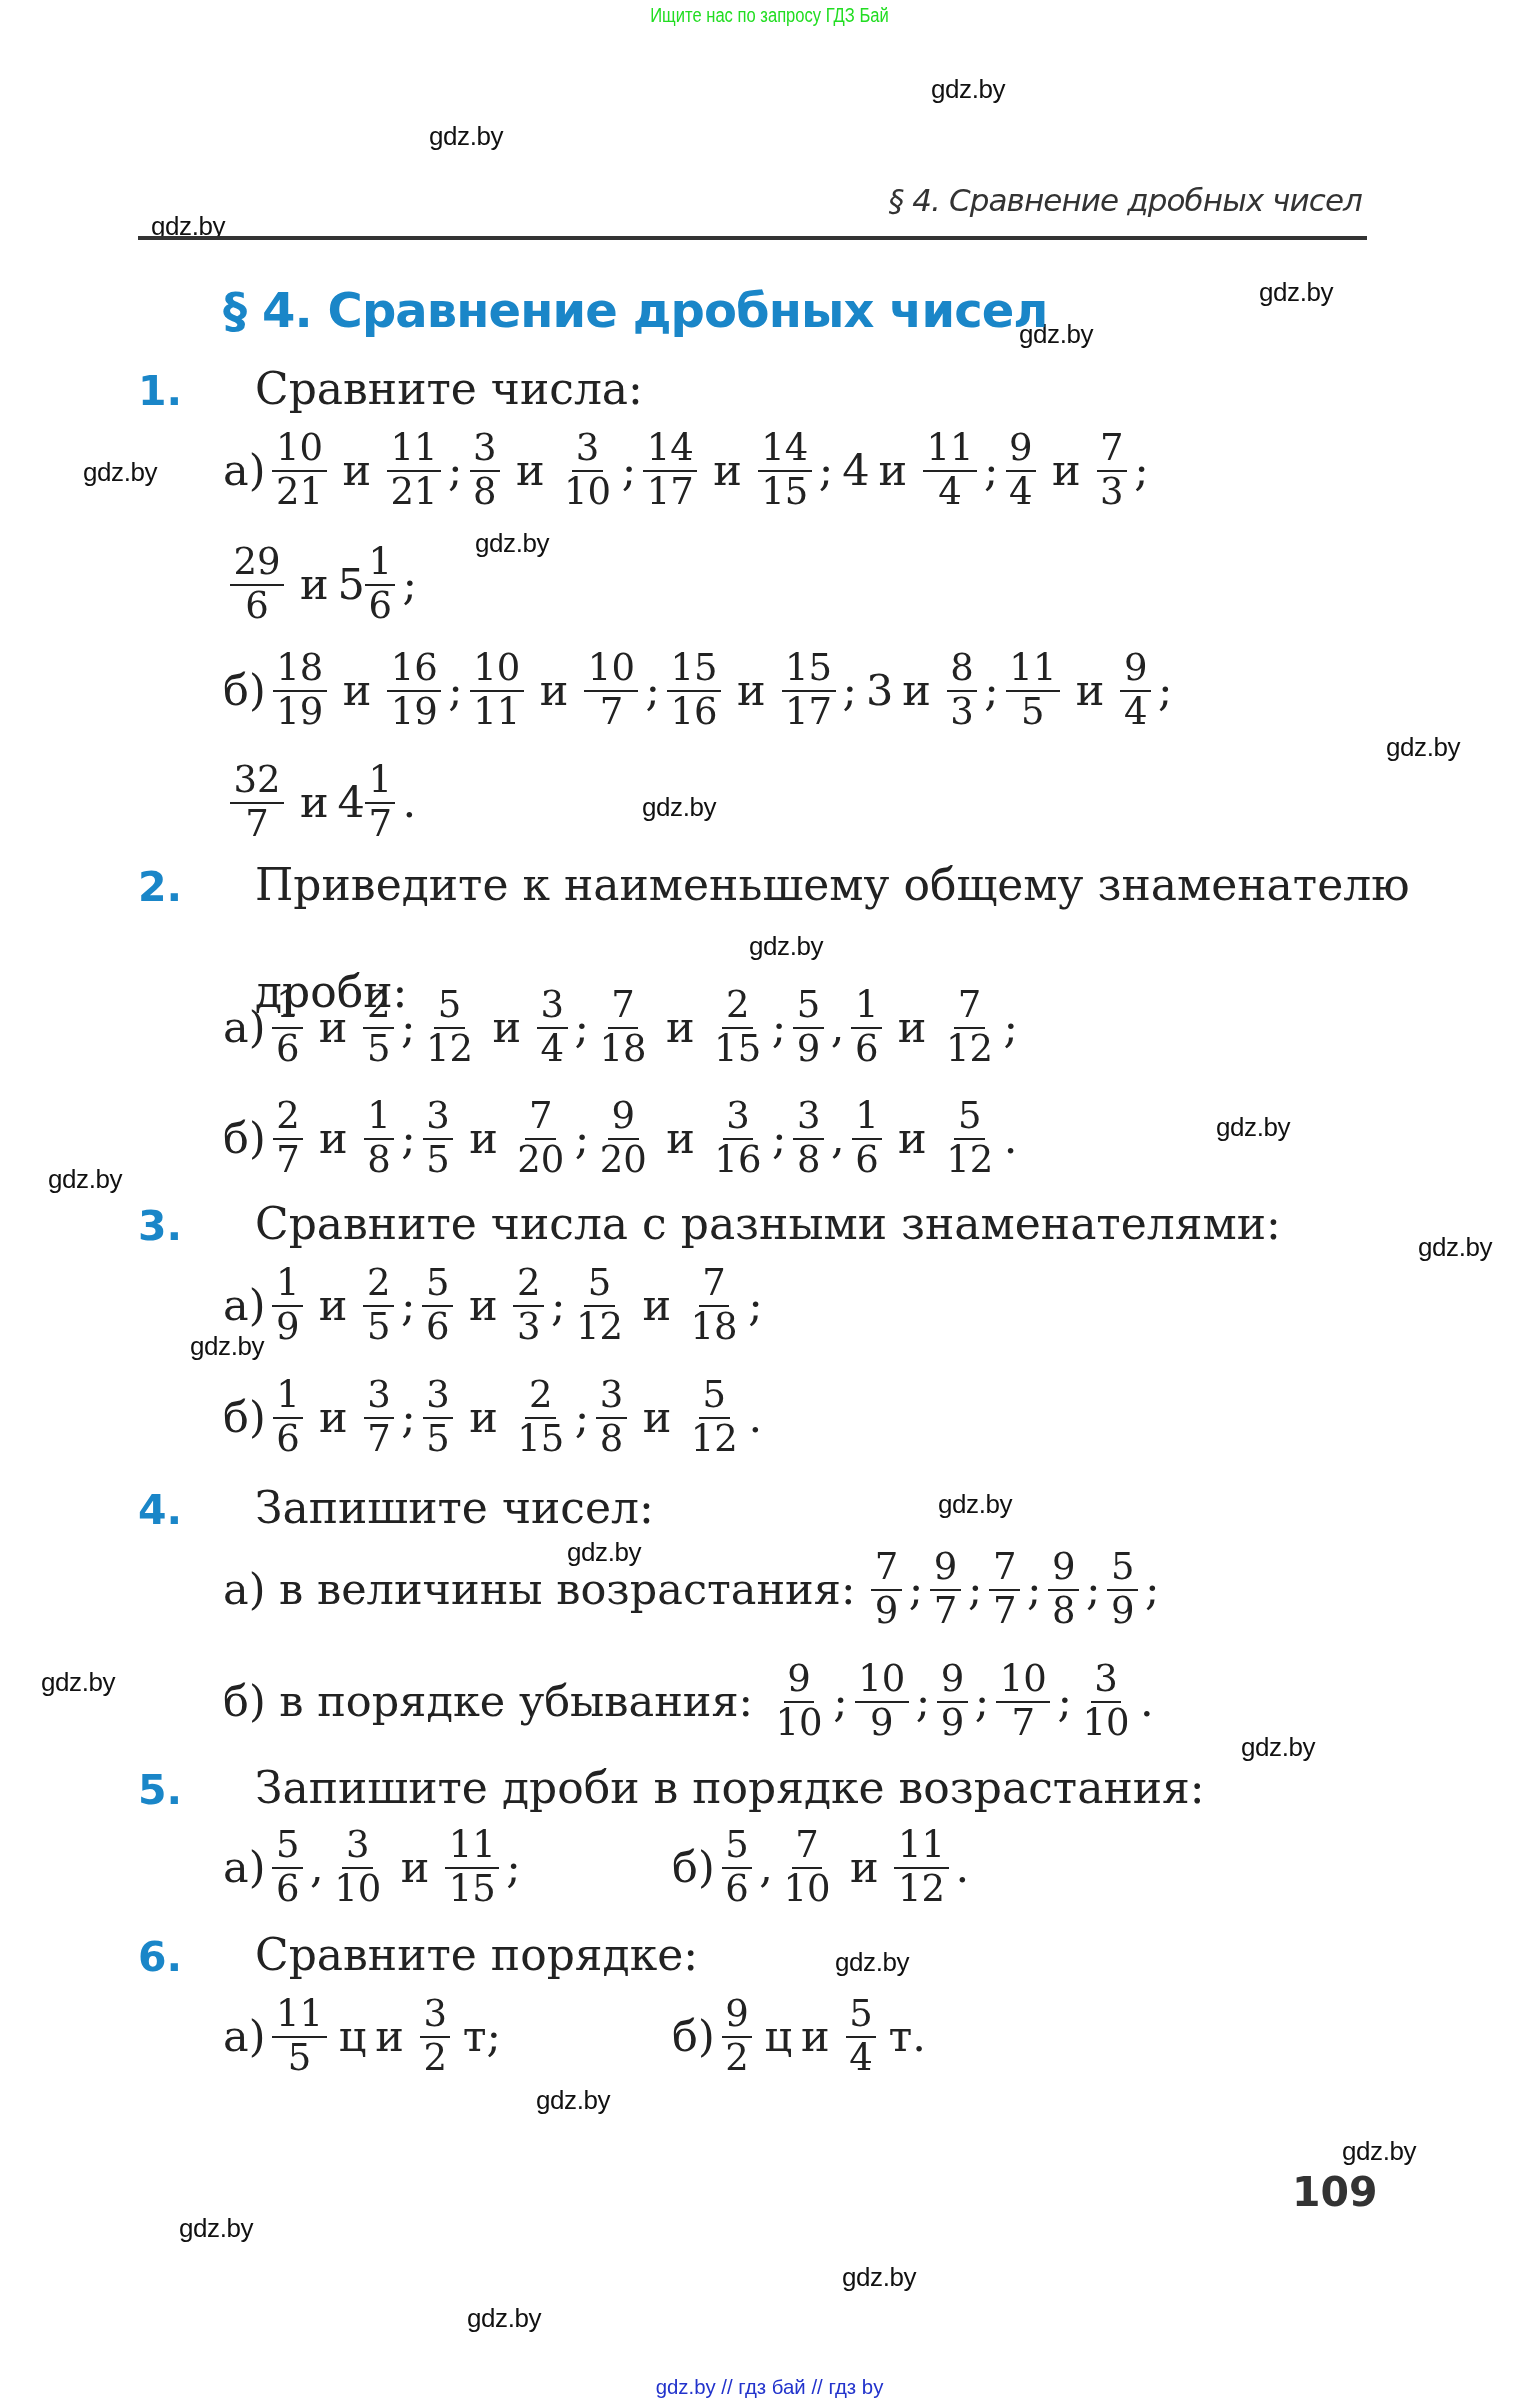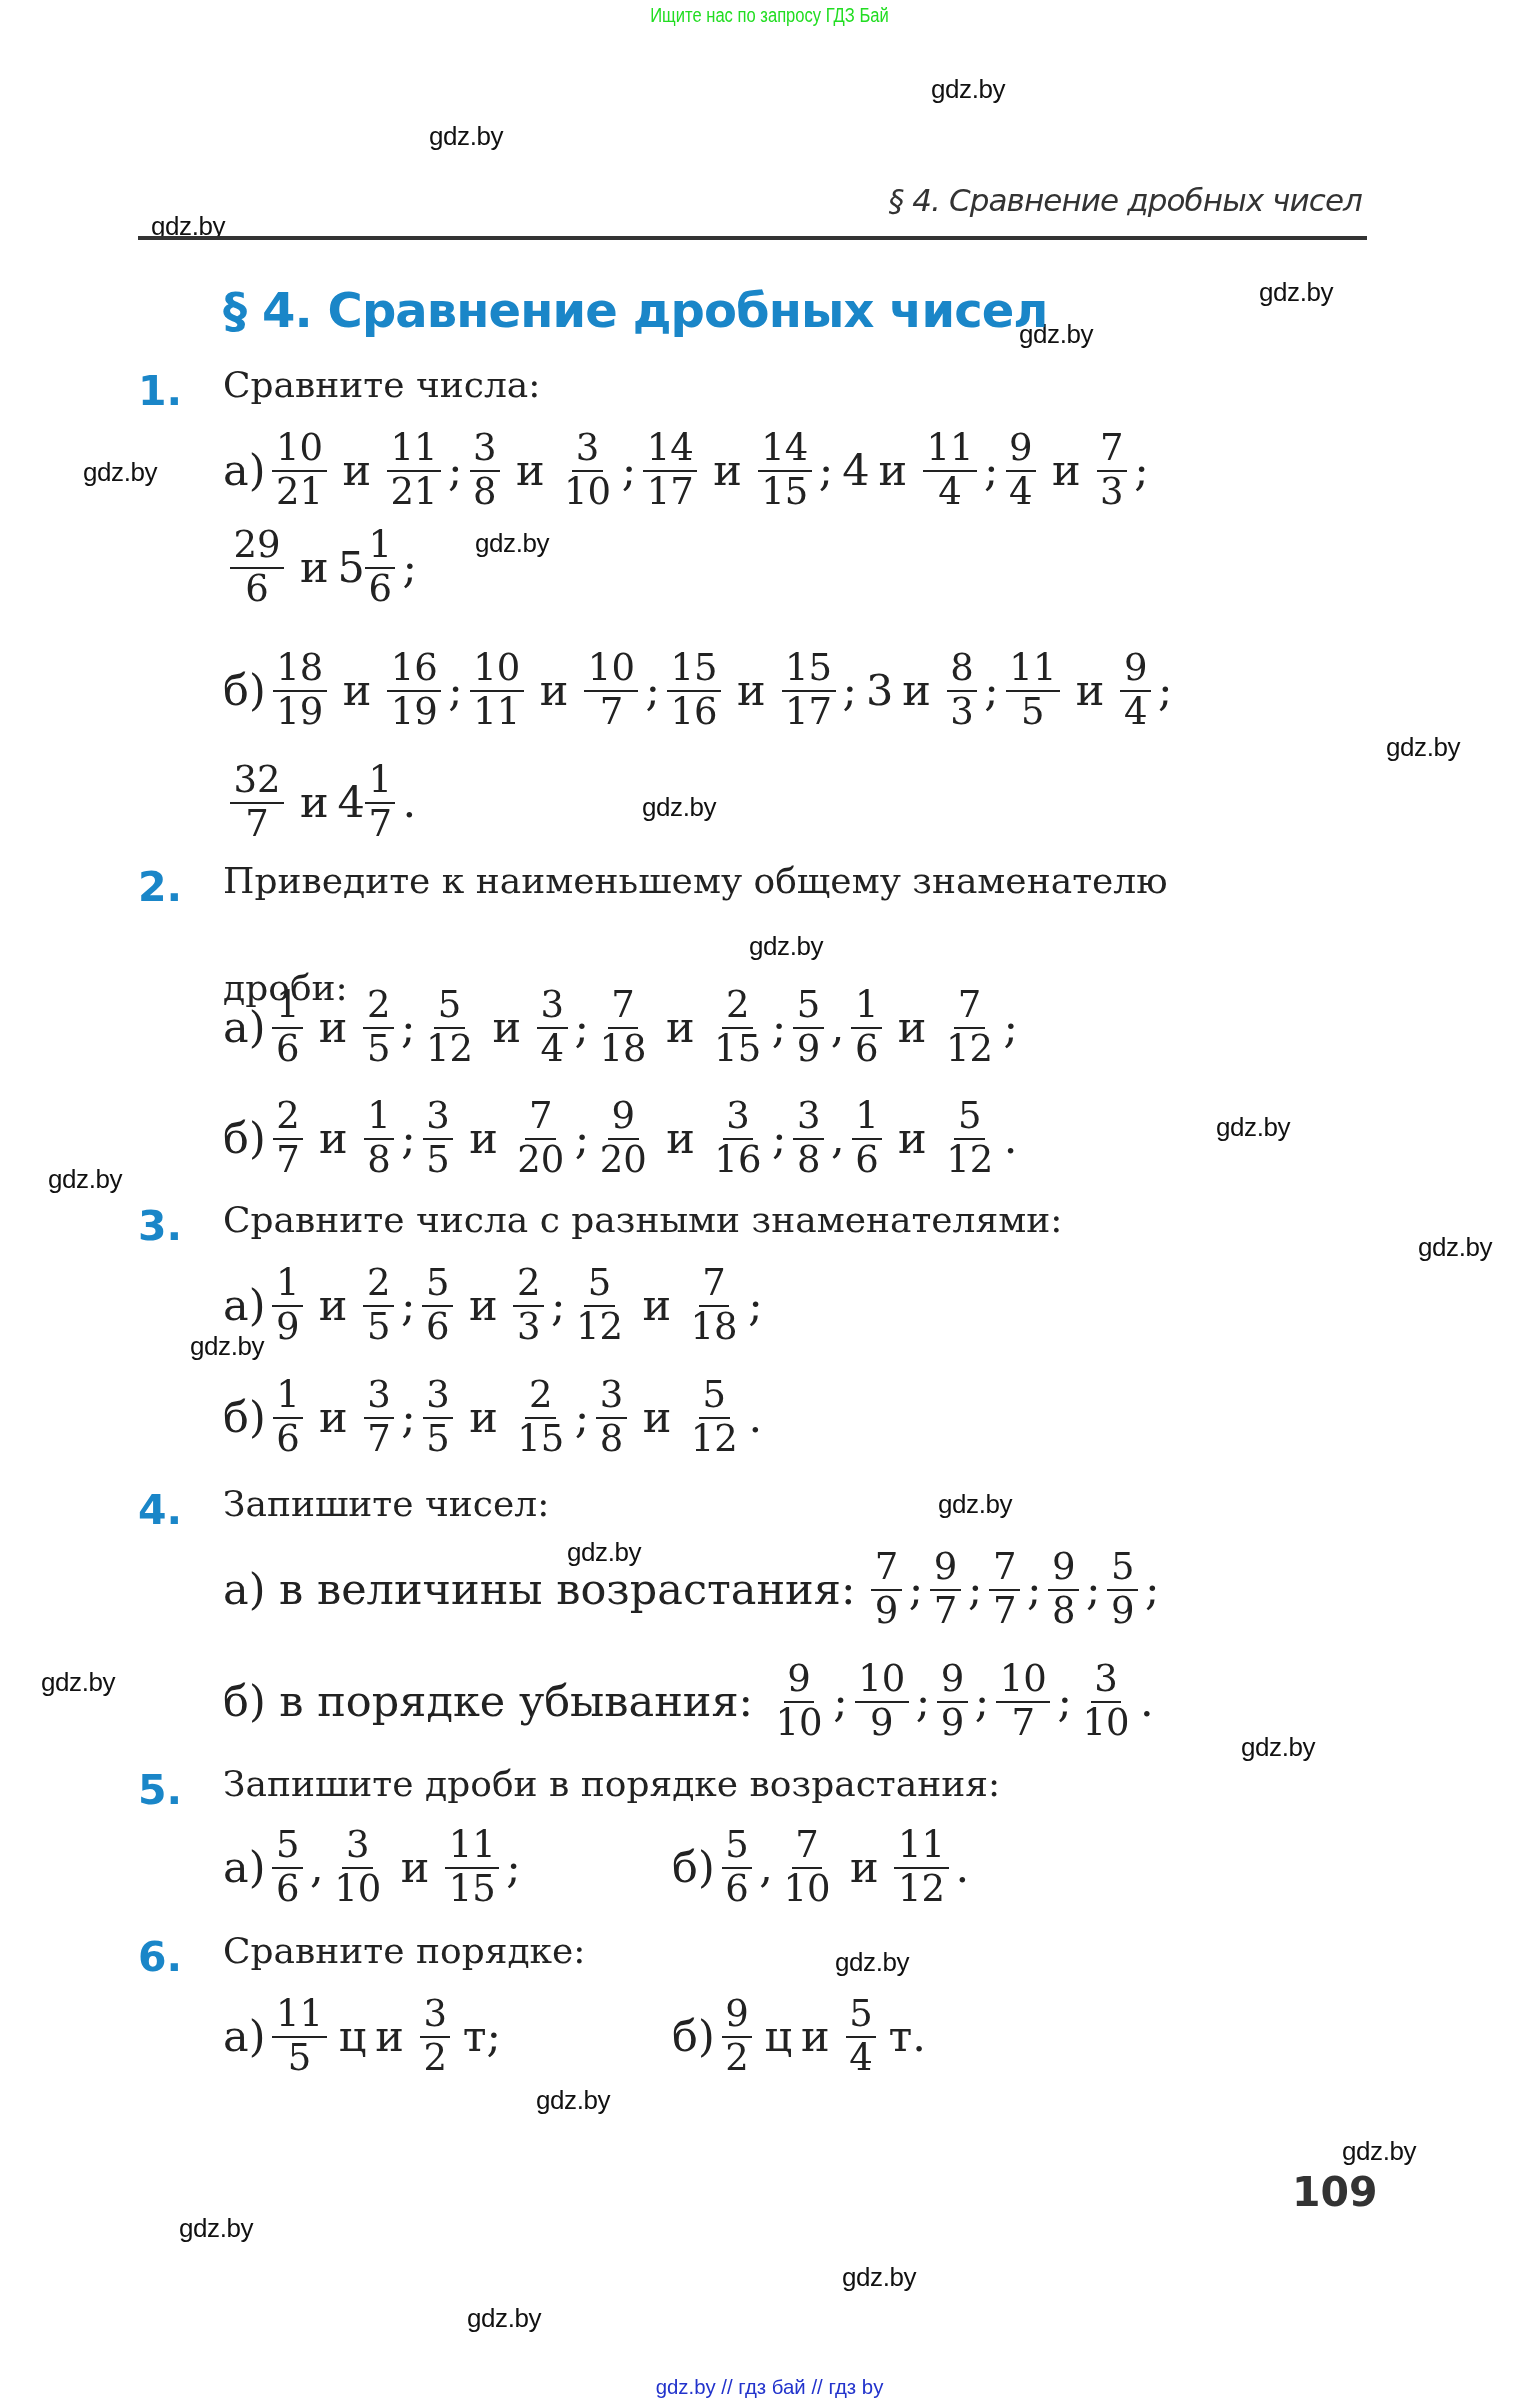--- a/index.html
+++ b/index.html
@@ -5,21 +5,21 @@
   html,body{margin:0;padding:0;background:#fff;}
   body{width:1539px;height:2401px;position:relative;overflow:hidden;font-family:"DejaVu Serif","Liberation Serif",serif;color:#222;}
   .abs{position:absolute;}
   .topnote{top:3.5px;left:0;width:1539px;text-align:center;color:#22dd22;font-family:"Liberation Sans",sans-serif;font-size:19.5px;transform:scaleX(0.85);}
   .wm{position:absolute;font-family:"Liberation Sans",sans-serif;font-size:26px;color:#111;letter-spacing:-0.4px;}
   .runhead{top:182px;right:177px;font-family:"DejaVu Sans","Liberation Sans",sans-serif;font-style:italic;font-size:31px;color:#333;letter-spacing:-0.9px;}
   .rule{top:236px;left:138px;width:1229px;height:4.4px;background:#333;}
   .title{top:282px;left:223px;font-family:"DejaVu Sans","Liberation Sans",sans-serif;font-weight:bold;font-size:48px;color:#1a86c8;letter-spacing:-0.9px;}
   .pnum{position:absolute;left:138px;font-family:"DejaVu Sans","Liberation Sans",sans-serif;font-weight:bold;font-size:41px;color:#1a86c8;}
   .line{position:absolute;left:223px;font-size:43px;line-height:1;white-space:nowrap;display:flex;align-items:center;}
-  .stmt{font-size:36px;}
+  .stmt{font-size:44px;margin-left:32px;}
   .frac{display:inline-flex;flex-direction:column;align-items:center;vertical-align:middle;margin:0 7px;font-size:37px;line-height:1.05;}
   .frac .n{padding:0 3.5px 1.8px;border-bottom:2.7px solid #222;}
   .frac .d{padding:1.8px 3.5px 0;}
   .w{margin:0 8.9px;}
   .pagenum{top:2168px;left:1292px;font-family:"DejaVu Sans","Liberation Sans",sans-serif;font-weight:bold;font-size:41px;color:#333;}
   .footer{top:2376px;left:0;width:1539px;text-align:center;color:#2233cc;font-family:"Liberation Sans",sans-serif;font-size:20.4px;}
 </style>
 </head>
 <body>
 
@@ -95,21 +95,21 @@
   <span class="frac">
       <span class="n">9</span>
       <span class="d">4</span>
     </span>
   <span class="w">и</span>
   <span class="frac">
       <span class="n">7</span>
       <span class="d">3</span>
     </span>;
 </div>
-<div class="line" style="top:526px">
+<div class="line" style="top:543px">
   <span class="frac">
       <span class="n">29</span>
       <span class="d">6</span>
     </span>
   <span class="w">и</span>
   <span>5</span><span class="frac" style="margin-left:0">
       <span class="n">1</span>
       <span class="d">6</span>
     </span>;
 </div>

